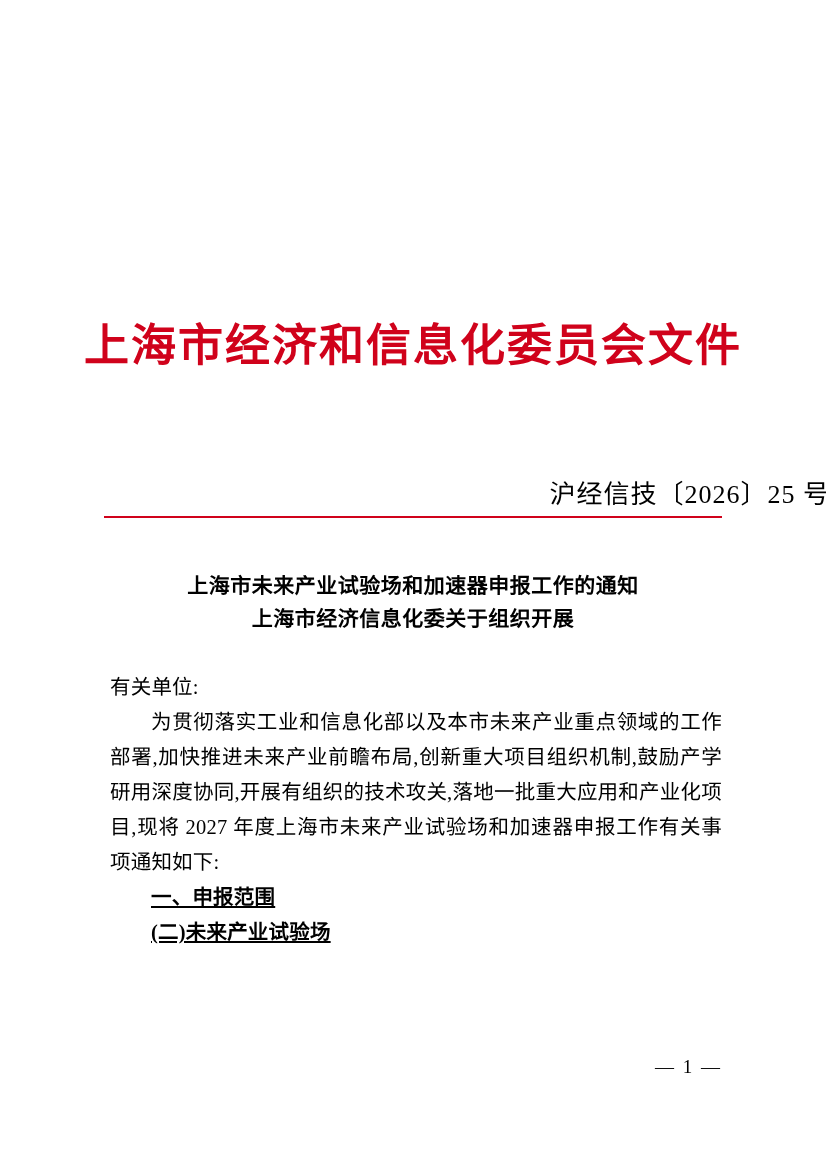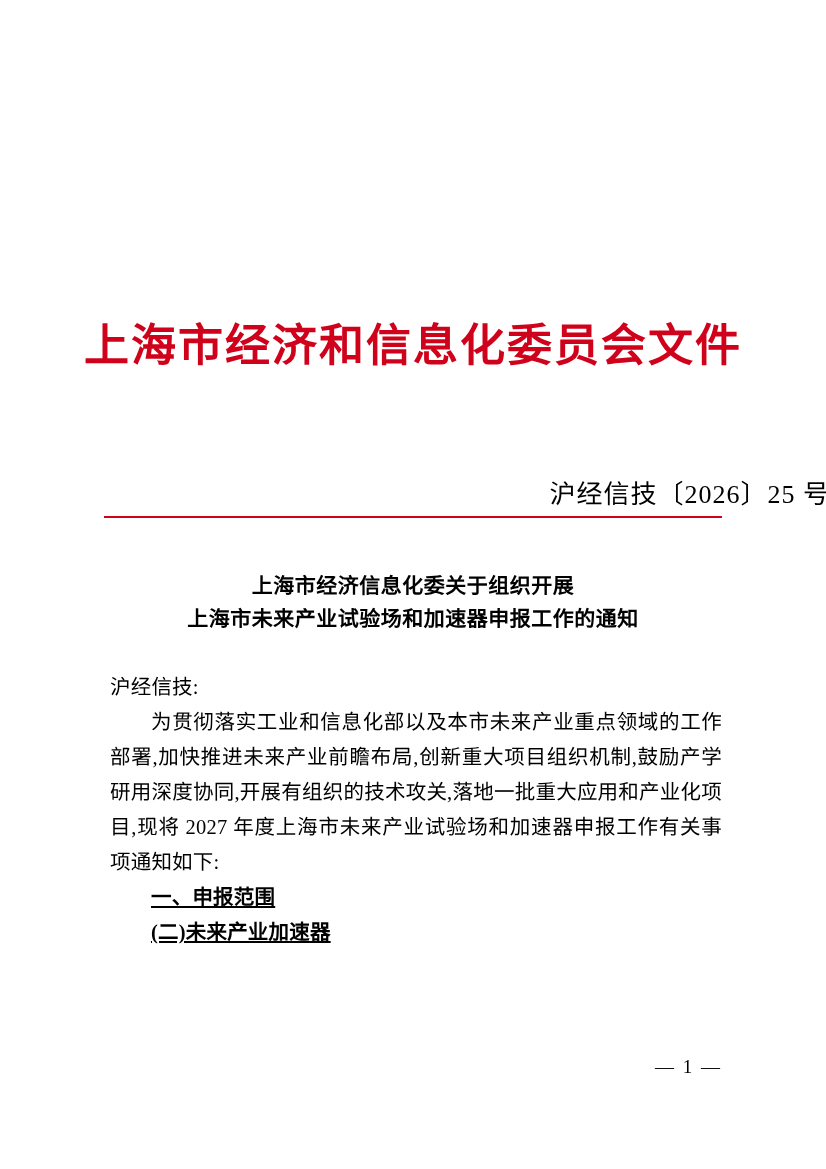--- a/index.html
+++ b/index.html
@@ -119,26 +119,26 @@
 
   <div class="masthead">
     <div class="masthead-title">上海市经济和信息化委员会文件</div>
   </div>
 
   <div class="doc-number">沪经信技〔2026〕25 号</div>
 
   <div class="red-rule"></div>
 
   <div class="doc-title">
+    <div>上海市未来产业试验场和加速器申报工作的通知</div>
     <div>上海市经济信息化委关于组织开展</div>
-    <div>上海市未来产业试验场和加速器申报工作的通知</div>
   </div>
 
   <div class="body-text">
-    <p>沪经信技:</p>
+    <p>有关单位:</p>
     <p class="p-indent">为贯彻落实工业和信息化部以及本市未来产业重点领域的工作部署,加快推进未来产业前瞻布局,创新重大项目组织机制,鼓励产学研用深度协同,开展有组织的技术攻关,落地一批重大应用和产业化项目,现将 2027 年度上海市未来产业试验场和加速器申报工作有关事项通知如下:</p>
     <p class="p-bold">一、申报范围</p>
-    <p class="p-bold">(二)未来产业加速器</p>
+    <p class="p-bold">(二)未来产业试验场</p>
   </div>
 
   <div class="page-number">— 1 —</div>
 
 </div>
 
 </body></html>

